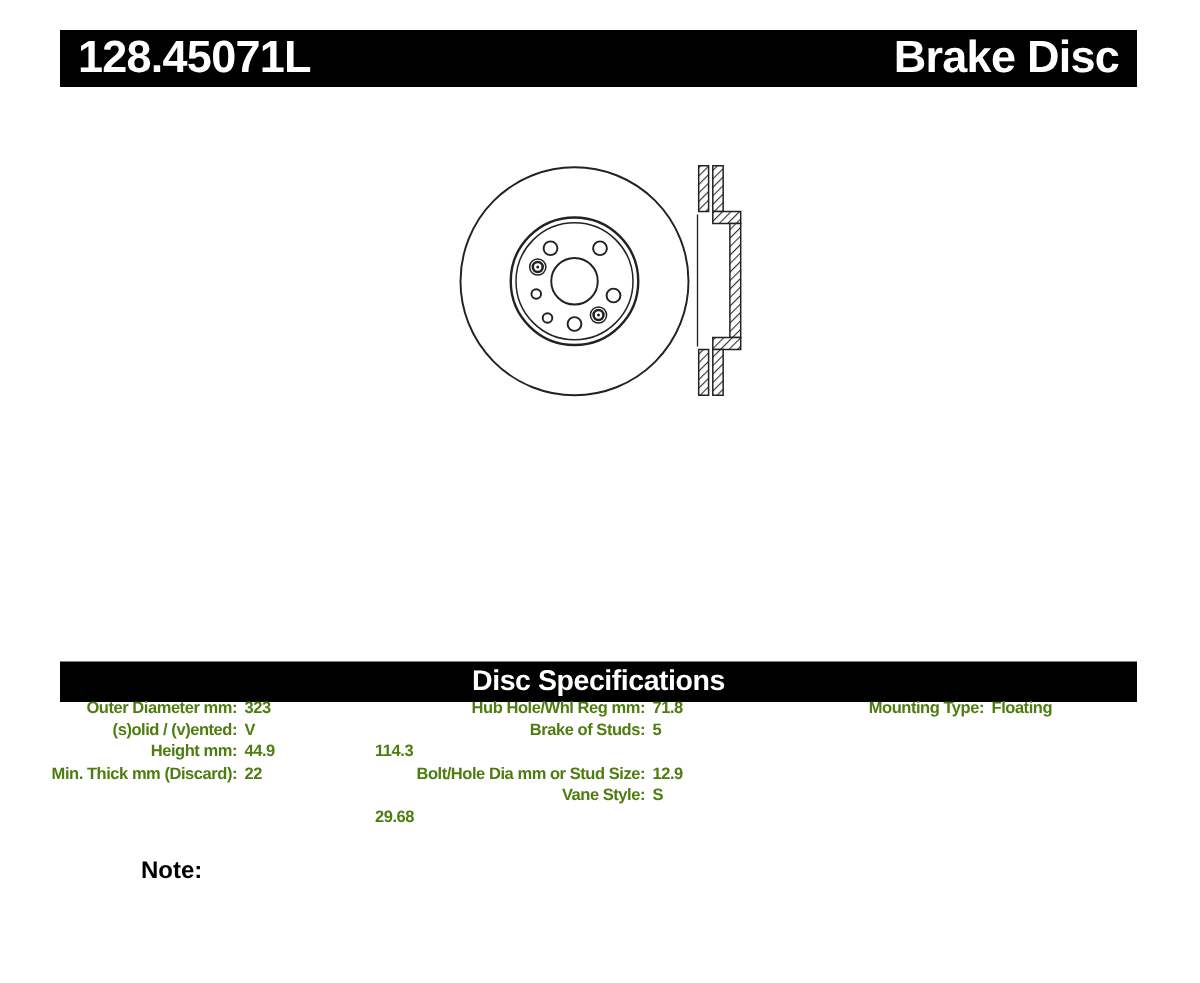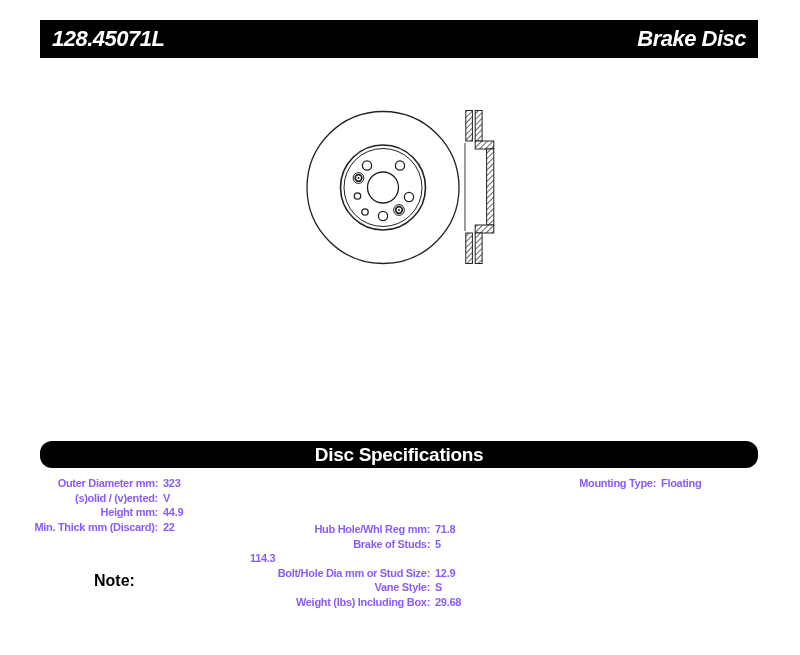--- a/index.html
+++ b/index.html
@@ -25,62 +25,60 @@
     background: #000000;
     color: #ffffff;
     display: flex;
     align-items: center;
     justify-content: space-between;
     padding: 0 12px;
     z-index: 2;
   }
   .topbar .part-number,
   .topbar .product-type {
-    font-size: 22px;
+    font-size: 30px;
     font-weight: bold;
     letter-spacing: -0.5px;
     white-space: nowrap;
-    font-style: italic;
   }
   .specbar {
     position: absolute;
     left: 40px; top: 441px;
     width: 718px; height: 27px;
     background: #000000;
     color: #ffffff;
     display: flex;
     align-items: center;
     justify-content: center;
     z-index: 2;
-    border-radius: 12px;
   }
   .specbar .section-title {
     font-size: 19px;
     font-weight: bold;
     letter-spacing: -0.3px;
   }
   .spec-col {
     position: absolute;
-    top: 476px;
-    z-index: 2;
-    color: #8b5cf6;
+    top: 465px;
+    z-index: 2;
+    color: #4d7c0f;
   }
   .spec-row {
     display: flex;
     font-size: 11px;
     font-weight: bold;
     line-height: 14.6px;
     letter-spacing: -0.3px;
     white-space: nowrap;
   }
   .spec-label { text-align: right; }
   .spec-value { margin-left: 5px; text-align: right; }
   .col1 { left: 18px; }
   .col1 .spec-label { width: 140px; }
-  .col2 { left: 245px; margin-top: 46px; }
+  .col2 { left: 245px; }
   .col2 .spec-label { width: 185px; }
   .col3 { left: 536px; }
   .col3 .spec-label { width: 120px; text-align: right; }
   .note {
     position: absolute;
     left: 94px; top: 572px;
     font-size: 16px;
     font-weight: bold;
     color: #000000;
     z-index: 2;
@@ -188,21 +186,20 @@
     </div>
     <div class="spec-row">
       <span class="spec-label">Bolt/Hole Dia mm or Stud Size:</span>
       <span class="spec-value">12.9</span>
     </div>
     <div class="spec-row">
       <span class="spec-label">Vane Style:</span>
       <span class="spec-value">S</span>
     </div>
     <div class="spec-row">
-      <span class="spec-label">Weight (lbs) Including Box:</span>
       <span class="spec-value">29.68</span>
     </div>
   </div>
 
   <div class="spec-col col3">
     <div class="spec-row">
       <span class="spec-label">Mounting Type:</span>
       <span class="spec-value">Floating</span>
     </div>
   </div>

